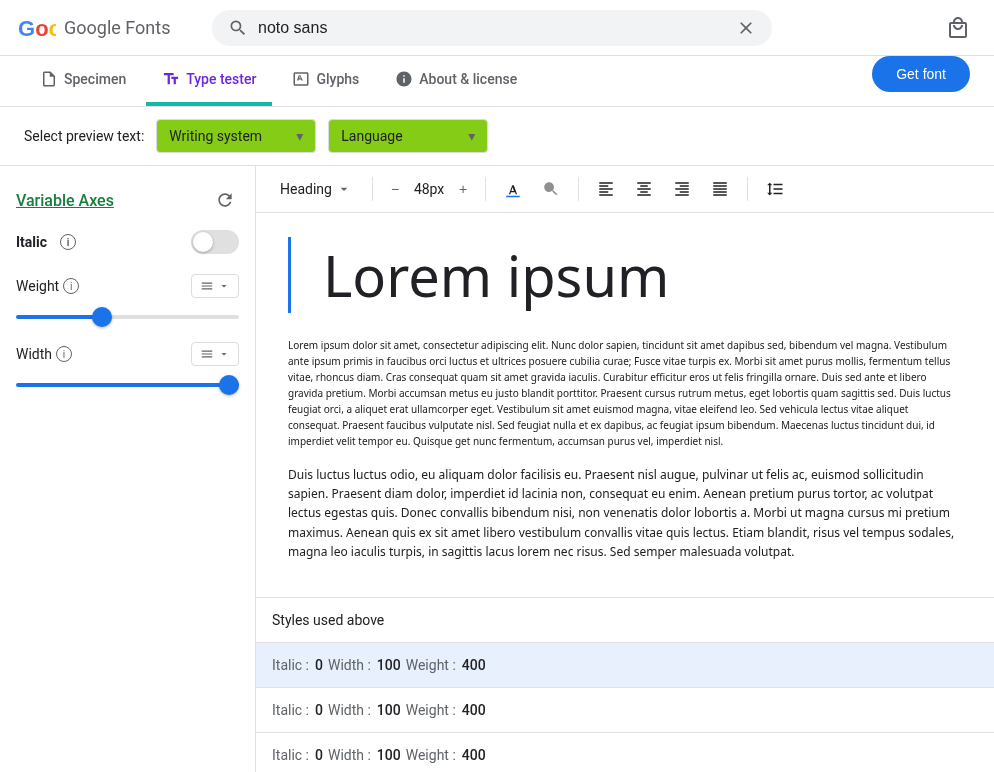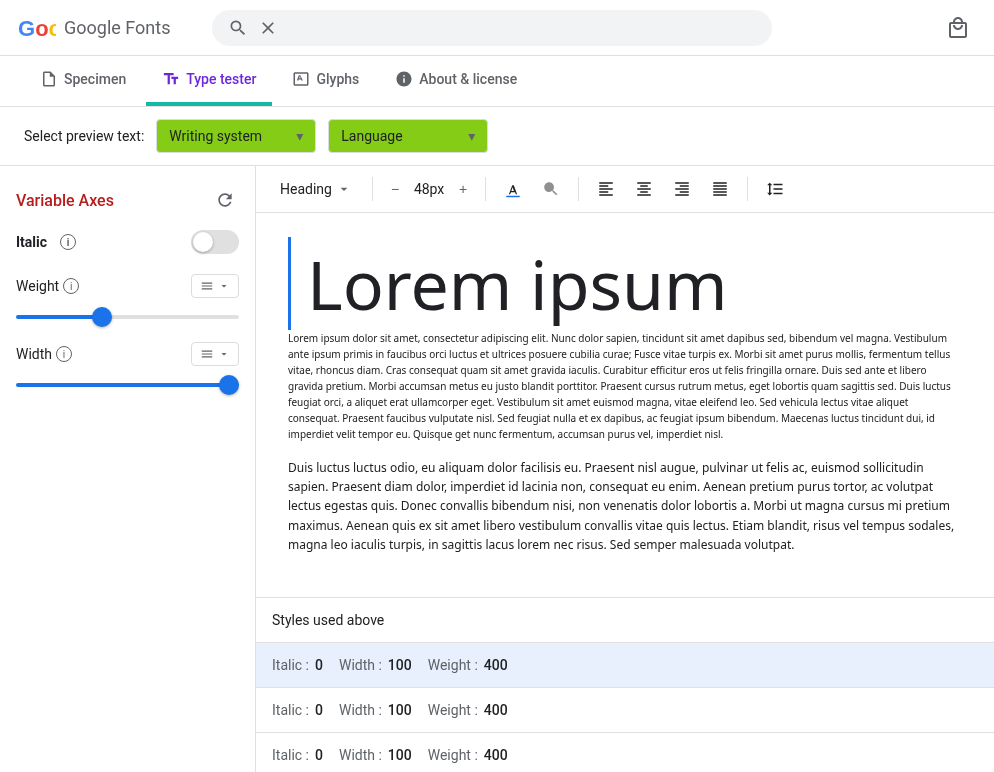--- a/index.html
+++ b/index.html
@@ -160,21 +160,22 @@
     }
     .sidebar-header {
       display: flex;
       align-items: center;
       justify-content: space-between;
       margin-bottom: 16px;
     }
     .sidebar-title {
       font-size: 16px;
       font-weight: 500;
-      color: #b91c1c;
+      color: #15803d;
+      text-decoration: underline;
     }
     .refresh-btn {
       background: none;
       border: none;
       cursor: pointer;
       color: #5f6368;
       display: flex;
       align-items: center;
       padding: 4px;
       border-radius: 50%;
@@ -345,26 +346,27 @@
     }
 
     
     .preview-area {
       flex: 1;
       padding: 24px 32px;
       overflow-y: auto;
       background: #fff;
     }
     .heading-preview {
-      font-size: 68px;
+      font-size: 56px;
       font-weight: 400;
       color: #202124;
+      margin-bottom: 24px;
       font-family: 'Noto Sans', Arial, sans-serif;
       border-left: 3px solid #1a73e8;
-      padding-left: 16px;
+      padding-left: 32px;
     }
     .body-preview {
       font-size: 10px;
       line-height: 1.6;
       color: #202124;
       margin-bottom: 16px;
       font-family: 'Noto Sans', Arial, sans-serif;
     }
     .body-preview-small {
       font-size: 12px;
@@ -382,21 +384,21 @@
       padding: 14px 16px;
       font-size: 14px;
       color: #202124;
       font-weight: 400;
     }
     .style-row {
       display: flex;
       align-items: center;
       padding: 14px 16px;
       border-top: 1px solid #e0e0e0;
-      gap: 16px;
+      gap: 5px;
       font-size: 14px;
       color: #202124;
     }
     .style-row.highlighted {
       background: #e8f0fe;
     }
     .style-tag {
       display: flex;
       align-items: center;
       gap: 4px;
@@ -423,20 +425,21 @@
     </svg>
     <span class="logo-text">Google Fonts</span>
   </div>
 
   <div class="search-bar">
     <span class="search-icon-btn">
       <svg width="20" height="20" viewBox="0 0 24 24" fill="#5f6368">
           <path d="M15.5 14h-.79l-.28-.27A6.471 6.471 0 0 0 16 9.5 6.5 6.5 0 1 0 9.5 16c1.61 0 3.09-.59 4.23-1.57l.27.28v.79l5 4.99L20.49 19l-4.99-5zm-6 0C7.01 14 5 11.99 5 9.5S7.01 5 9.5 5 14 7.01 14 9.5 11.99 14 9.5 14z"></path>
         </svg>
     </span>
+    <input type="text" value="noto sans" style="">
     <button class="clear-icon-btn">
       <svg width="20" height="20" viewBox="0 0 24 24" fill="#5f6368">
           <path d="M19 6.41L17.59 5 12 10.59 6.41 5 5 6.41 10.59 12 5 17.59 6.41 19 12 13.41 17.59 19 19 17.59 13.41 12z"></path>
         </svg>
     </button>
   </div>
 
   <div class="header-right">
     <button class="bag-icon-btn">
       <svg width="24" height="24" viewBox="0 0 24 24" fill="#5f6368">
@@ -464,20 +467,21 @@
         <path d="M11 7H9L6.5 14h2l.5-1.5h3L12.5 14h2L11 7zm-1.5 4l1-3 1 3h-2zM20 3H4c-1.1 0-2 .9-2 2v14c0 1.1.9 2 2 2h16c1.1 0 2-.9 2-2V5c0-1.1-.9-2-2-2zm0 16H4V5h16v14z"></path>
       </svg>
     <span>Glyphs</span>
   </a>
   <a class="nav-tab">
     <svg width="18" height="18" viewBox="0 0 24 24" fill="currentColor">
         <path d="M12 2C6.48 2 2 6.48 2 12s4.48 10 10 10 10-4.48 10-10S17.52 2 12 2zm1 15h-2v-6h2v6zm0-8h-2V7h2v2z"></path>
       </svg>
     <span>About &amp; license</span>
   </a>
+  <button class="get-font-btn">Get font</button>
 </nav>
 
 <div class="preview-controls">
   <label>Select preview text:</label>
   <div class="select-dropdown">
     <span>Writing system</span>
     <span class="chevron">▾</span>
   </div>
   <div class="select-dropdown">
     <span>Language</span>

